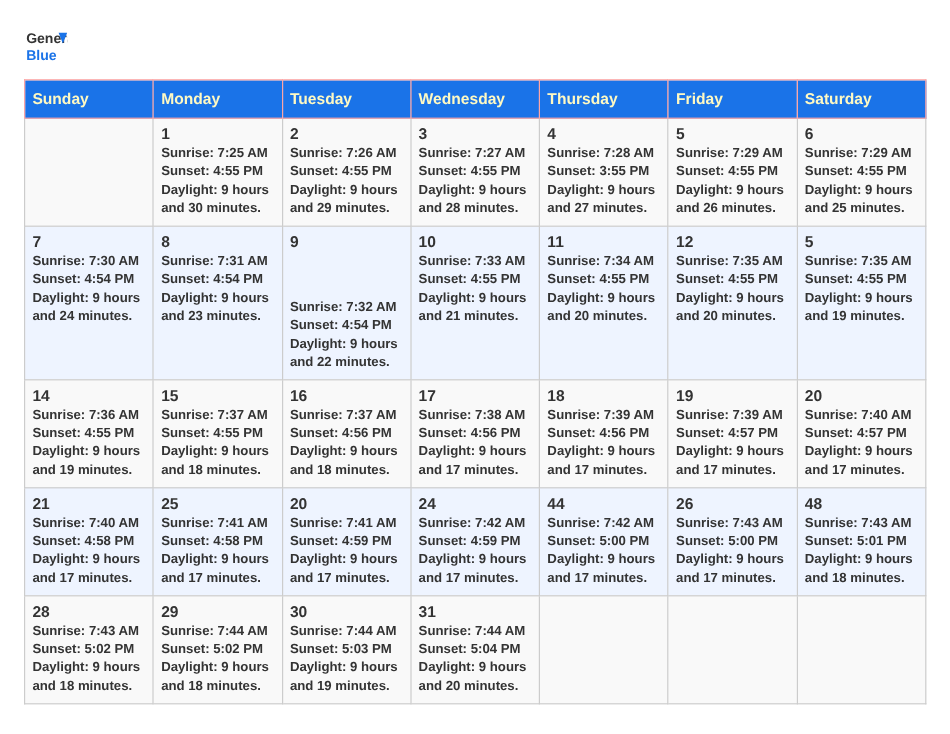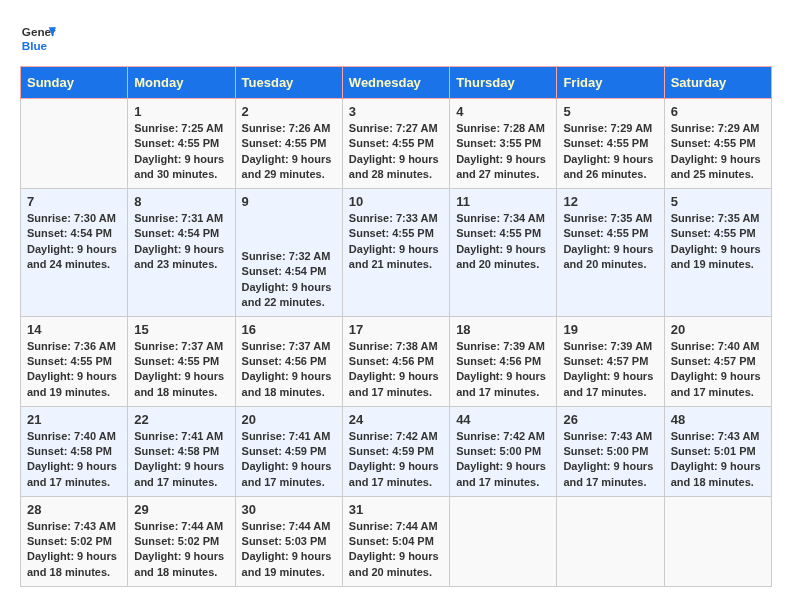--- a/index.html
+++ b/index.html
@@ -255,21 +255,21 @@
       </tr>
       <tr>
         <td>
           <span class="day-number">21</span>
           <div class="day-info" style="white-space: pre-line;">Sunrise: 7:40 AM
 Sunset: 4:58 PM
 Daylight: 9 hours
 and 17 minutes.</div>
         </td>
         <td>
-          <span class="day-number">22</span>
+          <span class="day-number">25</span>
           <div class="day-info" style="white-space: pre-line;">Sunrise: 7:41 AM
 Sunset: 4:58 PM
 Daylight: 9 hours
 and 17 minutes.</div>
         </td>
         <td>
           <span class="day-number">20</span>
           <div class="day-info" style="white-space: pre-line;">Sunrise: 7:41 AM
 Sunset: 4:59 PM
 Daylight: 9 hours

